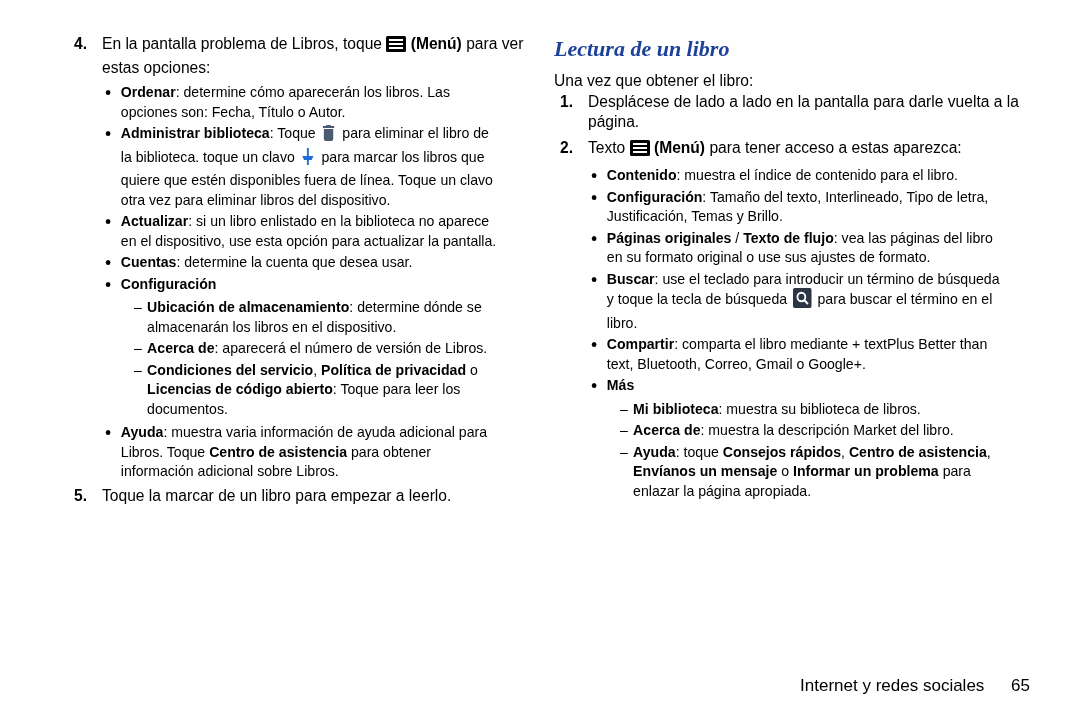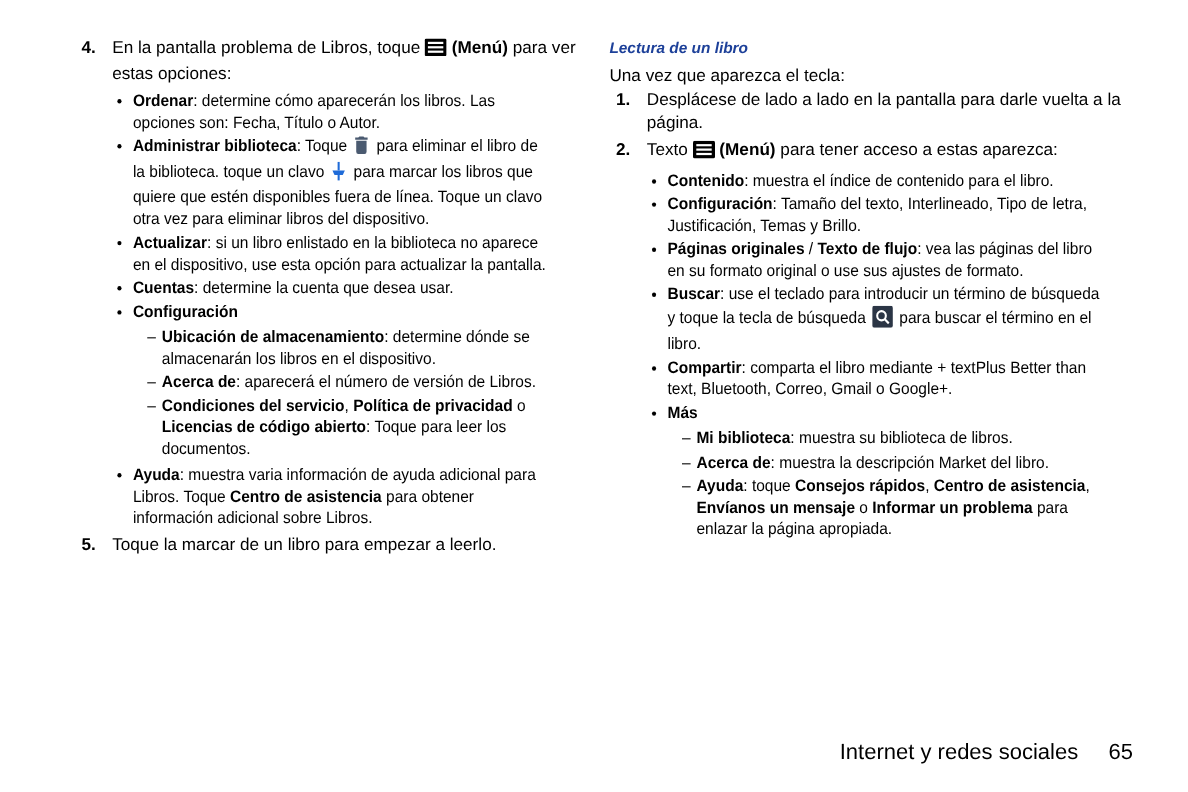--- a/index.html
+++ b/index.html
@@ -27,25 +27,25 @@
     font-size: 15.6px;
     line-height: 1.32;
   }
   .narrow {
     font-stretch: condensed;
     font-family: "Helvetica Neue", Helvetica, Arial, sans-serif;
     transform: scaleX(0.94);
     transform-origin: left top;
   }
   .subhead {
-    font-family: Liberation Sans, sans-serif;
+    font-family: Liberation Serif, serif;
     font-style: italic;
     font-weight: 700;
     color: #1d4099;
-    font-size: 14px;
+    font-size: 22px;
     margin: 0 0 8px 0;
   }
   ol.main {
     list-style: none;
     margin: 0 0 0 24px;
     padding: 0;
   }
   ol.main > li {
     position: relative;
     margin-bottom: 5px;
@@ -90,21 +90,21 @@
   }
   .trash-icon, .pin-icon, .mag-icon {
     display: inline-block;
     vertical-align: -4px;
     margin: 0 2px;
   }
   .footer {
     position: absolute;
     bottom: 24px;
     right: 50px;
-    font-size: 20px;
+    font-size: 17px;
   }
   .footer .sec { margin-right: 22px; }
 </style>
 </head>
 <body>
 
 <div class="page">
   <div class="cols">
 
     <div class="col">
@@ -164,21 +164,21 @@
 
         <li>
           <span class="num">5.</span>
           <span>Toque la marcar de un libro para empezar a leerlo.</span>
         </li>
       </ol>
     </div>
 
     <div class="col">
       <div class="subhead">Lectura de un libro</div>
-      <div>Una vez que aparezca el tecla:</div>
+      <div>Una vez que obtener el libro:</div>
       <ol class="main" style="margin-left:6px;">
         <li>
           <span class="num">1.</span>
           <span>Desplácese de lado a lado en la pantalla para darle vuelta a la página.</span>
         </li>
         <li>
           <span class="num">2.</span>
           <span>Texto</span>
           <span class="menu-icon">
             <svg width="20" height="16">

